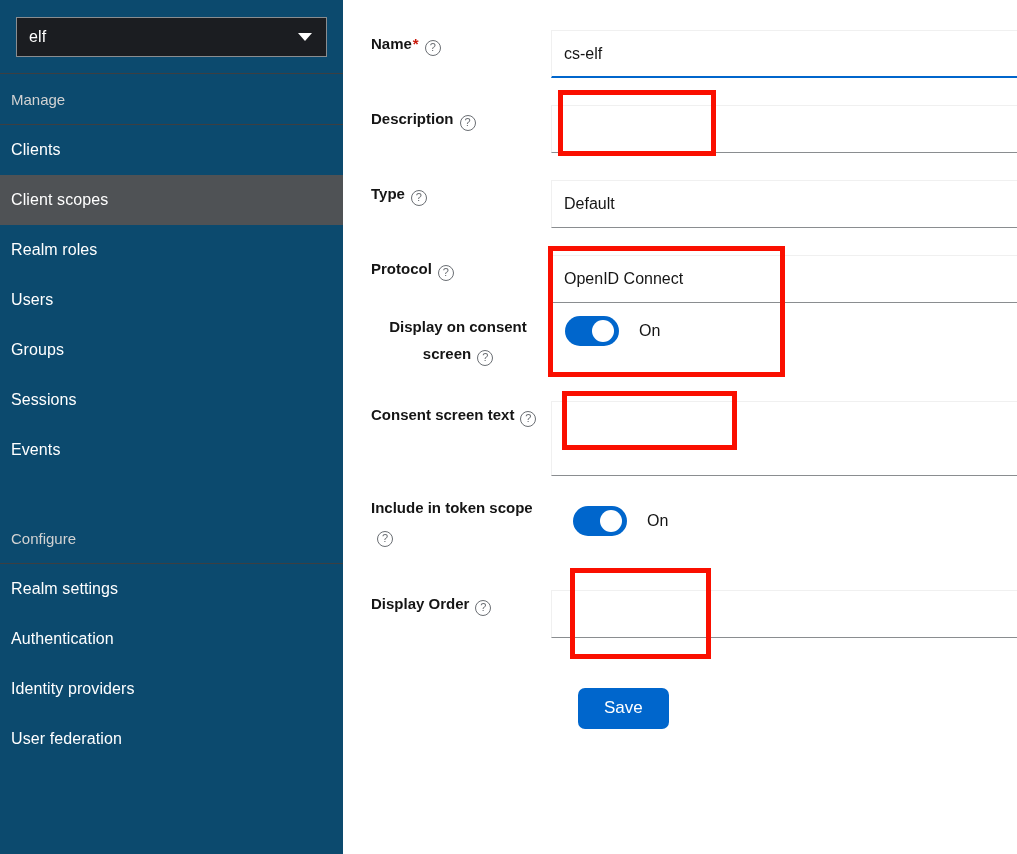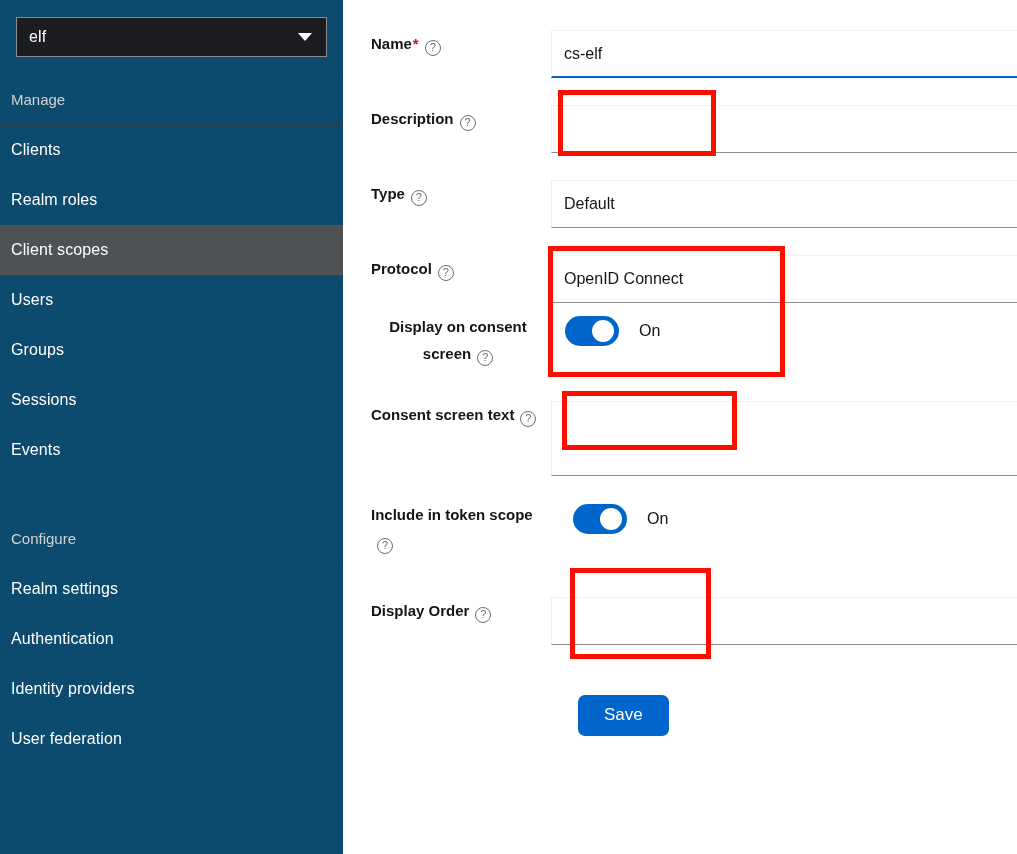--- a/index.html
+++ b/index.html
@@ -305,22 +305,22 @@
       </div>
     </div>
 
     <div class="nav-divider"></div>
 
     <div class="nav-section">
       <div class="nav-group-title">Manage</div>
       <div class="nav-divider"></div>
 
       <div class="nav-item">Clients</div>
+      <div class="nav-item selected">Client scopes</div>
       <div class="nav-item">Realm roles</div>
-      <div class="nav-item selected">Client scopes</div>
       <div class="nav-item">Users</div>
       <div class="nav-item">Groups</div>
       <div class="nav-item">Sessions</div>
       <div class="nav-item">Events</div>
     </div>
 
     <div class="nav-spacer"></div>
 
     <div class="nav-section">
       <div class="nav-group-title">Configure</div>
@@ -406,21 +406,21 @@
         <div class="form-label">
           <span>Consent screen text</span><span class="help-icon">
               <span>?</span>
             </span>
         </div>
         <div class="form-control">
           <textarea class="pf-textarea" style=""></textarea>
         </div>
       </div>
 
-      <div class="form-row" style="margin-top:25px;">
+      <div class="form-row" style="margin-top:18px;align-items:center;">
         <div class="form-label">
           <span>Include in token scope</span><span class="help-icon">
               <span>?</span>
             </span>
         </div>
         <div class="form-control">
           <div class="switch-row" style="padding-left:22px;">
             <div class="switch">
               <div class="knob"></div>
             </div>

